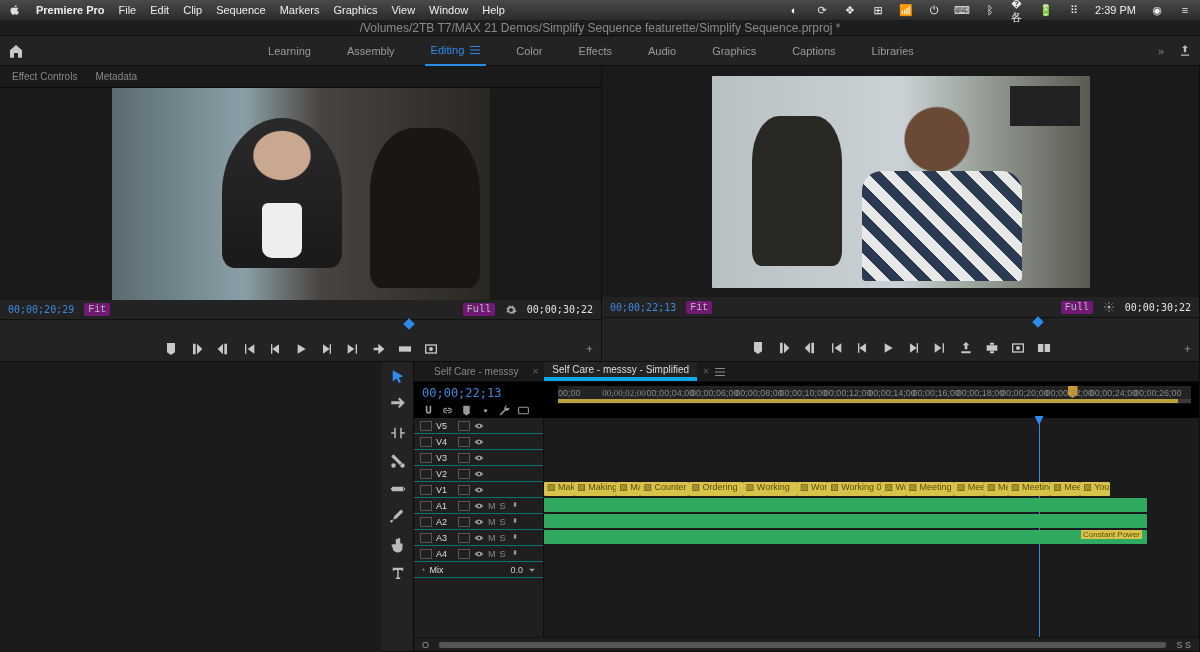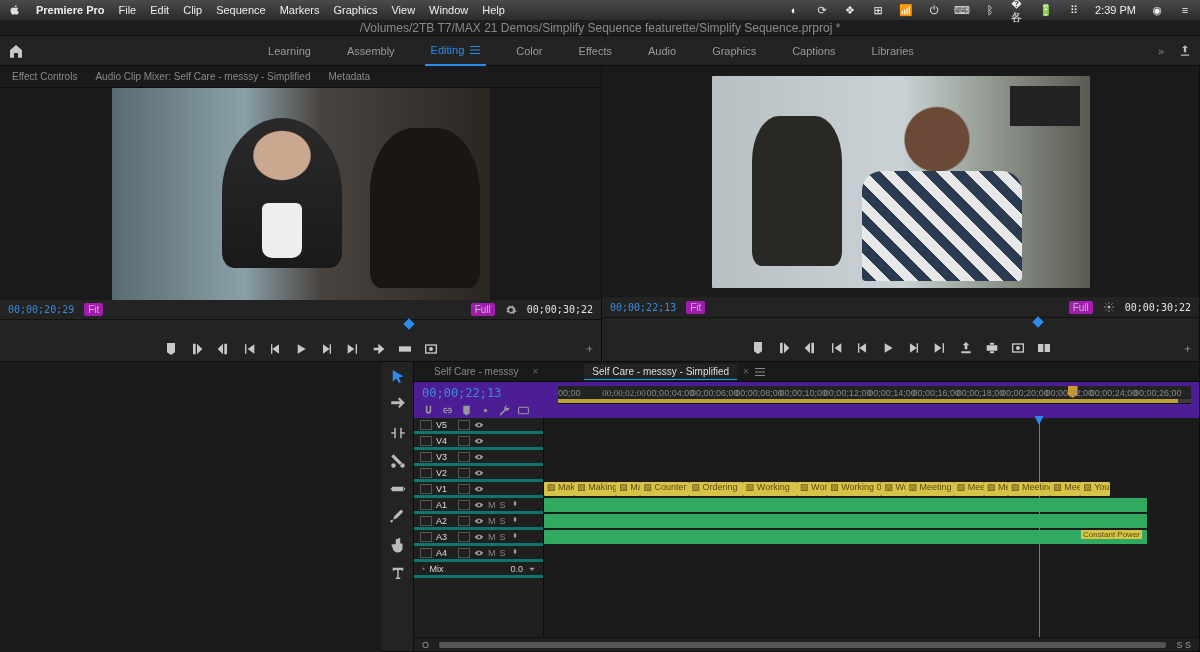--- a/index.html
+++ b/index.html
@@ -28,42 +28,42 @@
   .panel-tabs .ptab.active { background:#232323; color:#ddd; }
   .panel-tabs .hamb { width:10px; height:10px; fill:#888; margin-left:2px;}
   .viewer { flex:1; display:flex; align-items:center; justify-content:center; background:#1a1a1a; }
   .vidthumb { width:378px; height:212px; background:#333; border-radius:1px; position:relative; overflow:hidden;}
   
   .scene { position:absolute; inset:0; }
   
   .tcrow { height:20px; display:flex; align-items:center; padding:0 8px; gap:10px; background:#232323; font-size:10px; }
   .tc { color:#3a8be0; font-family: "Lucida Console", monospace; }
   .tc.white { color:#e5e5e5; }
-  .sel { background:#a21caf; padding:1px 4px; border-radius:2px; color:#bbb;}
+  .sel { background:#701a75; padding:1px 4px; border-radius:2px; color:#bbb;font-family:Liberation Mono, monospace;}
   .spacer { flex:1; }
   .ruler { height:18px; background:#232323; position:relative; border-top:1px solid #111;}
   .playhead { position:absolute; top:0; width:8px; height:8px; background:#2d8ceb; transform:translateX(-4px) rotate(45deg);}
   .transport { height:26px; display:flex; align-items:center; justify-content:center; gap:10px; background:#232323; }
   .tbtn { width:16px; height:16px; fill:#c8c8c8; }
   .plus { position:absolute; right:6px; color:#999;}
   
   .lowright { display:grid; grid-template-columns: 32px 1fr; }
   .tools { background:#232323; border-right:1px solid #0d0d0d; display:flex; flex-direction:column; align-items:center; padding-top:6px; gap:10px;}
   .tools .tool { width:18px; height:18px; fill:#2d8ceb;}
   .tools .tool.g { fill:#bbb; }
-  .timeline { background:#4c1d95; display:flex; flex-direction:column; position:relative;}
+  .timeline { background:#000000; display:flex; flex-direction:column; position:relative;}
   .seqtabs { height:20px; background:#1a1a1a; display:flex; align-items:center; gap:6px; padding-left:12px; font-size:10px; border-bottom:1px solid #0d0d0d;}
   .seqtabs .st { padding:2px 8px; color:#888;}
-  .seqtabs .st.active { background:#232323; color:#ddd; border-bottom:1px solid #0ea5e9;margin-left:40px;}
+  .seqtabs .st.active { background:#232323; color:#ddd; border-bottom:4px solid #0ea5e9;}
   .seq-head { height:36px; display:flex; align-items:flex-start; padding:4px 8px 0 8px; gap:14px;}
   .seq-head .tc { font-size:12px;}
   .seq-tools svg{ width:13px; height:13px; fill:#999; margin-right:6px;}
   .tl-body { flex:1; display:flex; position:relative;}
   .trackhead { width:130px; background:#1f1f1f; border-right:1px solid #0d0d0d;}
-  .trh { height:16px; display:flex; align-items:center; gap:4px; padding:0 6px; font-size:9px; color:#aaa; border-bottom:3px solid #0f766e;}
+  .trh { height:16px; display:flex; align-items:center; gap:4px; padding:0 6px; font-size:9px; color:#aaa; border-bottom:1px solid #0f766e;}
   .trh .lab { width:18px; color:#ddd;}
   .trh .box { width:12px; height:10px; border:1px solid #555; display:inline-block;}
   .trh svg { width:10px; height:10px; fill:#999;}
   .tracks { flex:1; position:relative; background:#1b1b1b;}
   .clip { position:absolute; height:14px; border-radius:1px; font-size:9px; color:#063; padding-left:3px; overflow:hidden; white-space:nowrap;}
   .clip.pink { background:#e86bb8; color:#5a1144;}
   .clip.yel { background:#d8c34a; color:#5a4e0c;}
   .clip.grn { background:#2faa60; }
   .wave { background: repeating-linear-gradient(90deg,#1a7a42 0 2px,#2faa60 2px 4px);}
   .tl-play { position:absolute; top:0; bottom:0; width:1px; background:#2d8ceb;}
@@ -141,21 +141,20 @@
   <svg width="14" height="14" fill="#bbb" viewBox="0 0 24 24">
       <path d="M5 20h14v-2H5zM12 2l5 5h-3v7h-4V7H7z"></path>
     </svg>
 </div>
 
 <div class="work">
 
   <div class="panel">
     <div class="panel-tabs">
       <div class="ptab">Effect Controls</div>
-      <div class="ptab">Audio Clip Mixer: Self Care - messsy - Simplified</div>
       <div class="ptab">Metadata</div>
     </div>
     <div class="viewer">
       <div class="vidthumb">
         <div class="scene" style="background:linear-gradient(90deg,#5a6a70 0%,#8aa0a8 35%,#4a4440 55%,#2a2622 100%);"></div>
 
         <div style="position:absolute;left:110px;top:30px;width:120px;height:150px;background:radial-gradient(ellipse 70px 60px at 50% 25%,#caa890 0%,#caa890 40%,transparent 42%), linear-gradient(#2a2a2a,#1a1a1a);border-radius:50% 50% 10% 10%;"></div>
         <div style="position:absolute;left:150px;top:115px;width:40px;height:55px;background:#eee;border-radius:6px 6px 10px 10px;"></div>
         <div style="position:absolute;right:10px;top:40px;width:110px;height:160px;background:#1a1614;border-radius:40% 40% 10% 10%;"></div>
       </div>

